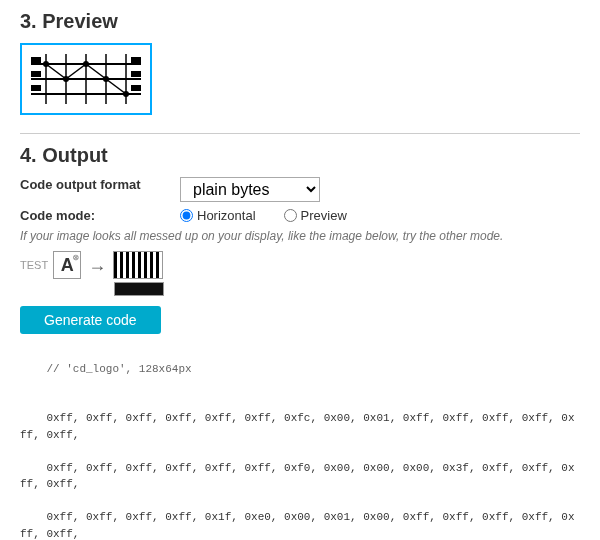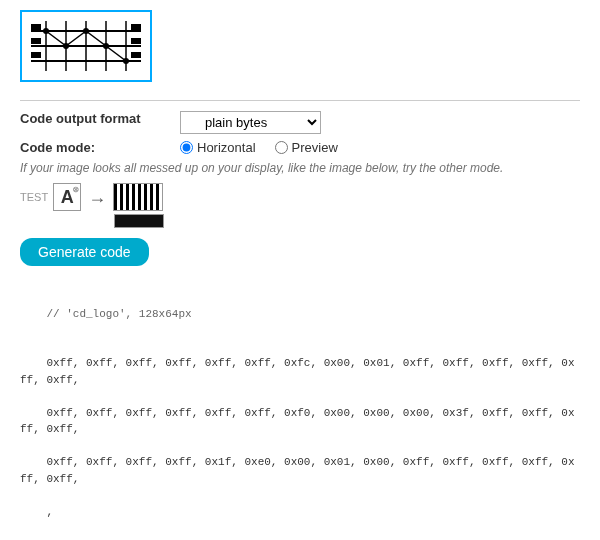--- a/index.html
+++ b/index.html
@@ -58,32 +58,32 @@
       width: 160px;
       flex-shrink: 0;
     }
 
     .form-control-group {
       display: flex;
       align-items: center;
     }
 
     select {
-      padding: 2px 20px;
-      font-size: 13px;
+      padding: 2px 8px;
+      font-size: 16px;
       border: 1px solid #aaa;
       background: #fff;
       appearance: auto;
       min-width: 140px;
     }
 
     .radio-group {
       display: flex;
       align-items: center;
-      gap: 19px;
+      gap: 28px;
     }
 
     .radio-group label {
       display: flex;
       align-items: center;
       gap: 4px;
       font-weight: normal;
     }
 
     .hint-text {
@@ -103,25 +103,25 @@
     .hint-column {
       display: flex;
       flex-direction: column;
       gap: 3px;
     }
 
     .generate-btn {
       background-color: #00aacc;
       color: #fff;
       border: none;
-      padding: 6px 18px;
+      padding: 6px 24px;
       font-size: 14px;
       cursor: pointer;
-      border-radius: 12px;
-      margin-bottom: 23px;
+      border-radius: 3px;
+      margin-bottom: 10px;
     }
 
     .code-output {
       font-family: 'Courier New', monospace;
       font-size: 11px;
       color: #333;
       line-height: 1.5;
       white-space: pre-wrap;
       word-break: break-all;
     }
@@ -134,20 +134,24 @@
     .hint-row {
       display: flex;
       align-items: center;
       gap: 4px;
     }
   </style>
 </head>
 <body>
 
 <div class="preview-section">
+  <div class="section-title">
+    <span>3.</span>
+    <span>Preview</span>
+  </div>
 
   <div class="preview-image-box">
     <svg class="preview-canvas" width="120" height="60" viewBox="0 0 120 60" xmlns="http://www.w3.org/2000/svg">
       <rect width="120" height="60" fill="white"></rect>
 
       <rect x="0" y="0" width="120" height="60" fill="white"></rect>
 
       <line x1="5" y1="15" x2="115" y2="15" stroke="#000" stroke-width="2"></line>
       <line x1="5" y1="30" x2="115" y2="30" stroke="#000" stroke-width="2"></line>
       <line x1="5" y1="45" x2="115" y2="45" stroke="#000" stroke-width="2"></line>
@@ -175,20 +179,24 @@
       <rect x="105" y="8" width="10" height="6" fill="#000"></rect>
       <rect x="105" y="22" width="10" height="6" fill="#000"></rect>
       <rect x="105" y="36" width="10" height="6" fill="#000"></rect>
     </svg>
   </div>
 </div>
 
 <hr>
 
 <div class="output-section">
+  <div class="section-title">
+    <span>4.</span>
+    <span>Output</span>
+  </div>
 
   
   <div class="form-row">
     <div class="form-label">Code output format</div>
     <div class="form-control-group">
       <select>
         <option>plain bytes</option>
         <option>Arduino array</option>
         <option>hex string</option>
       </select>

